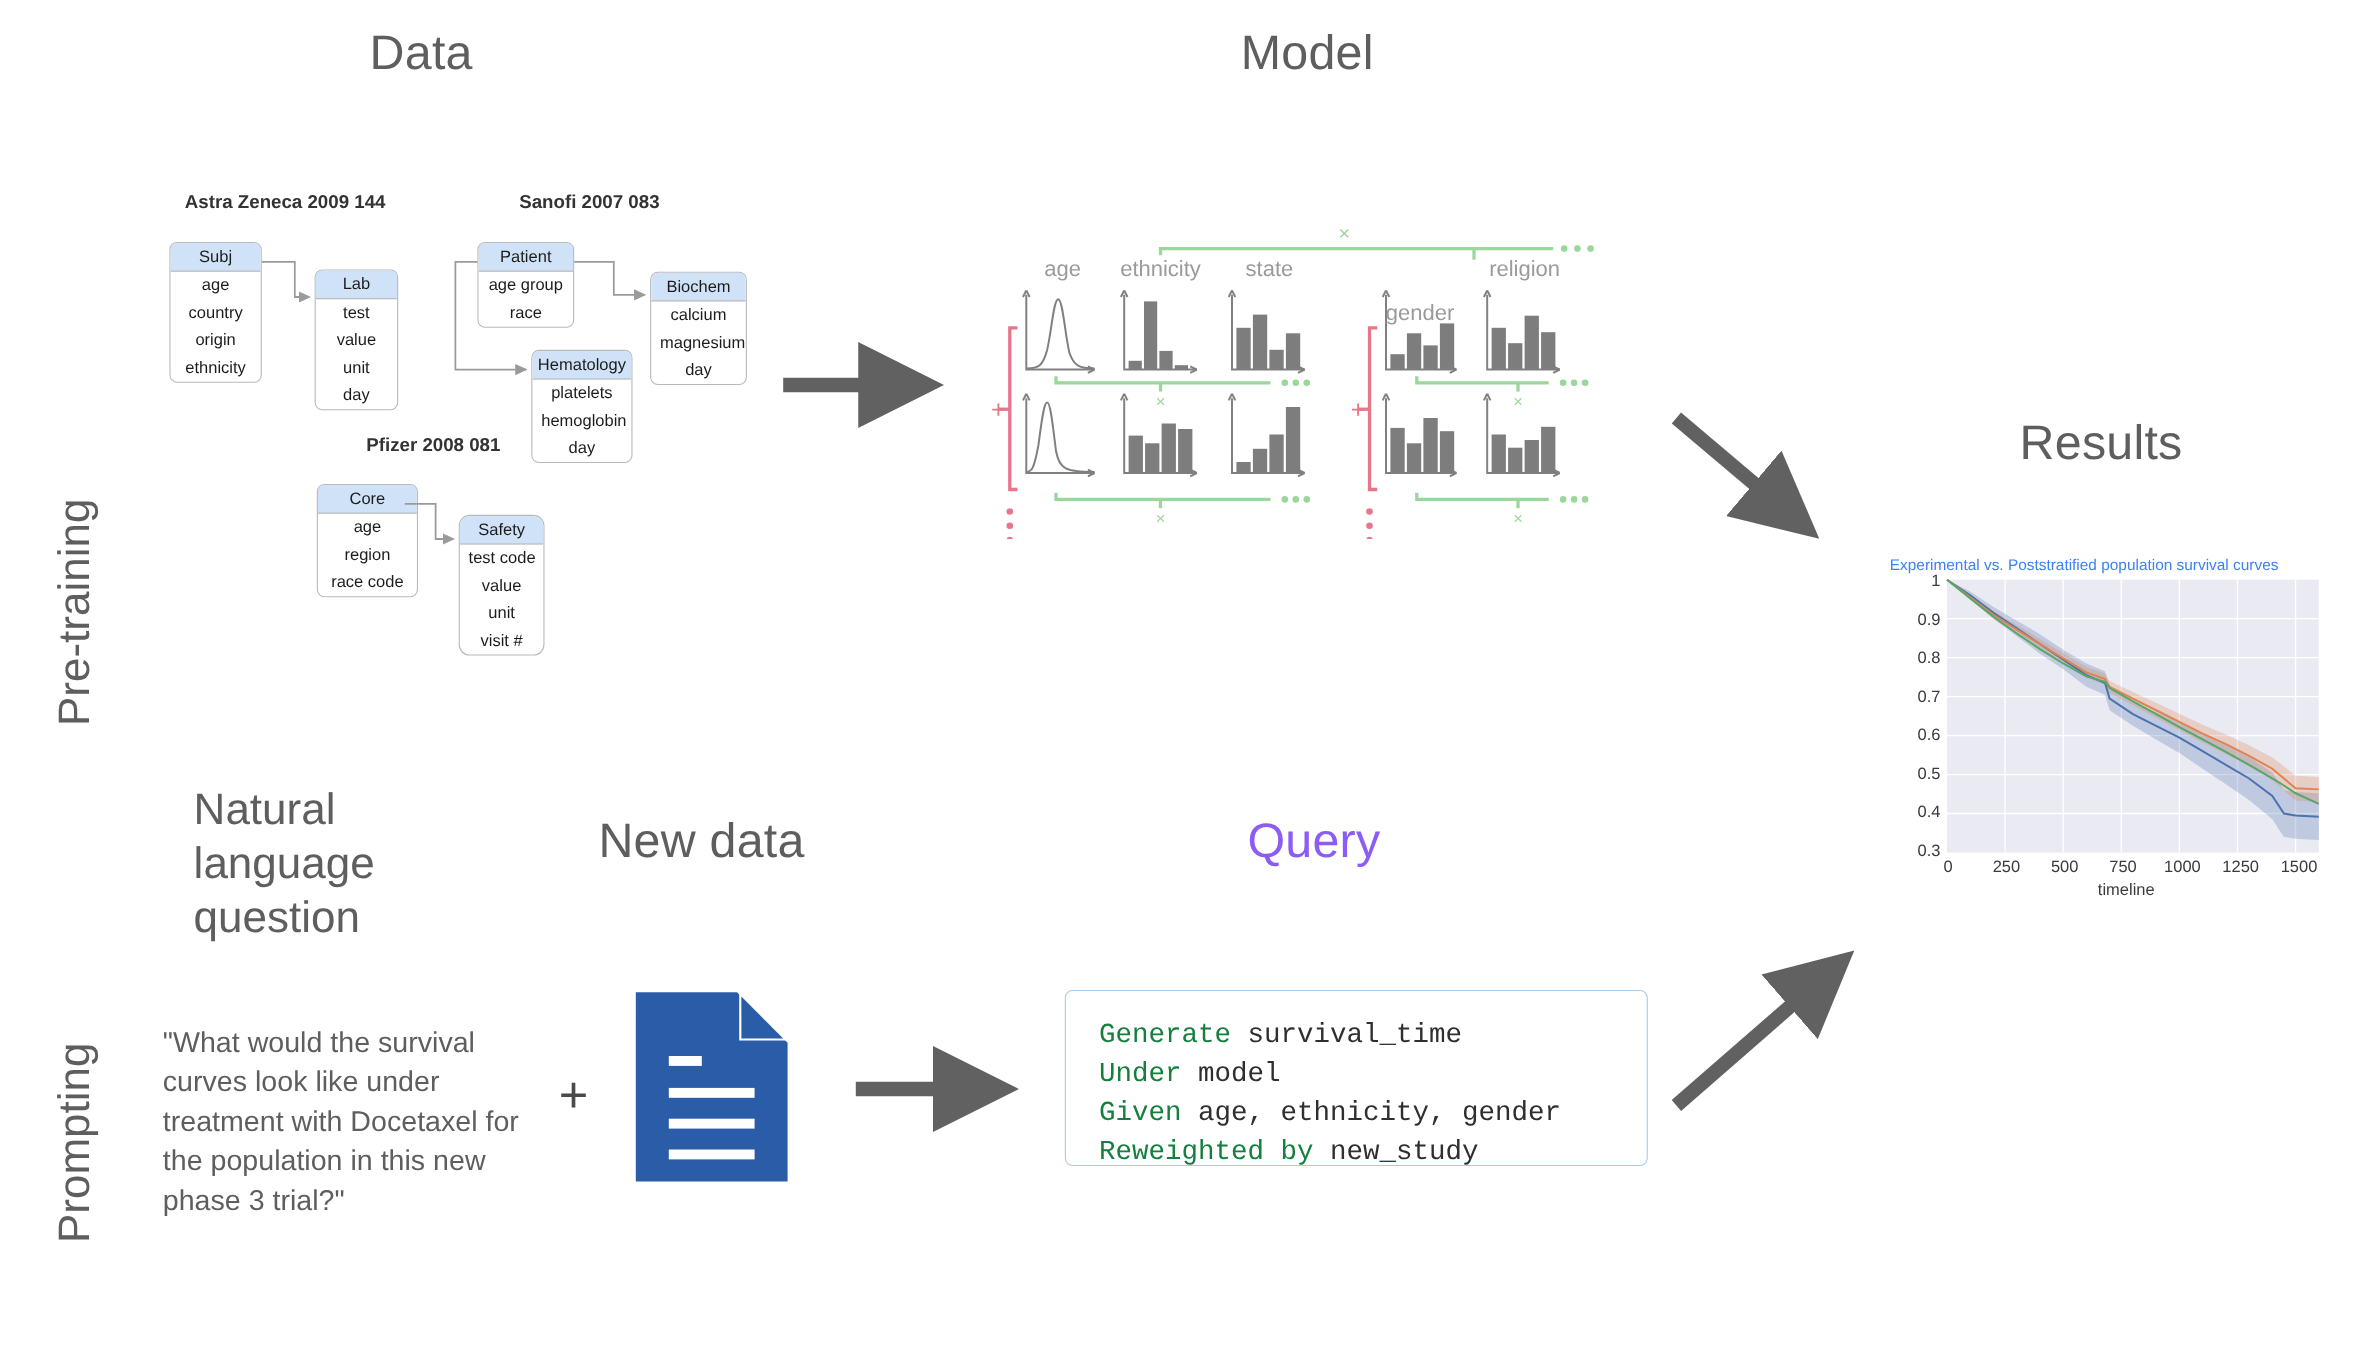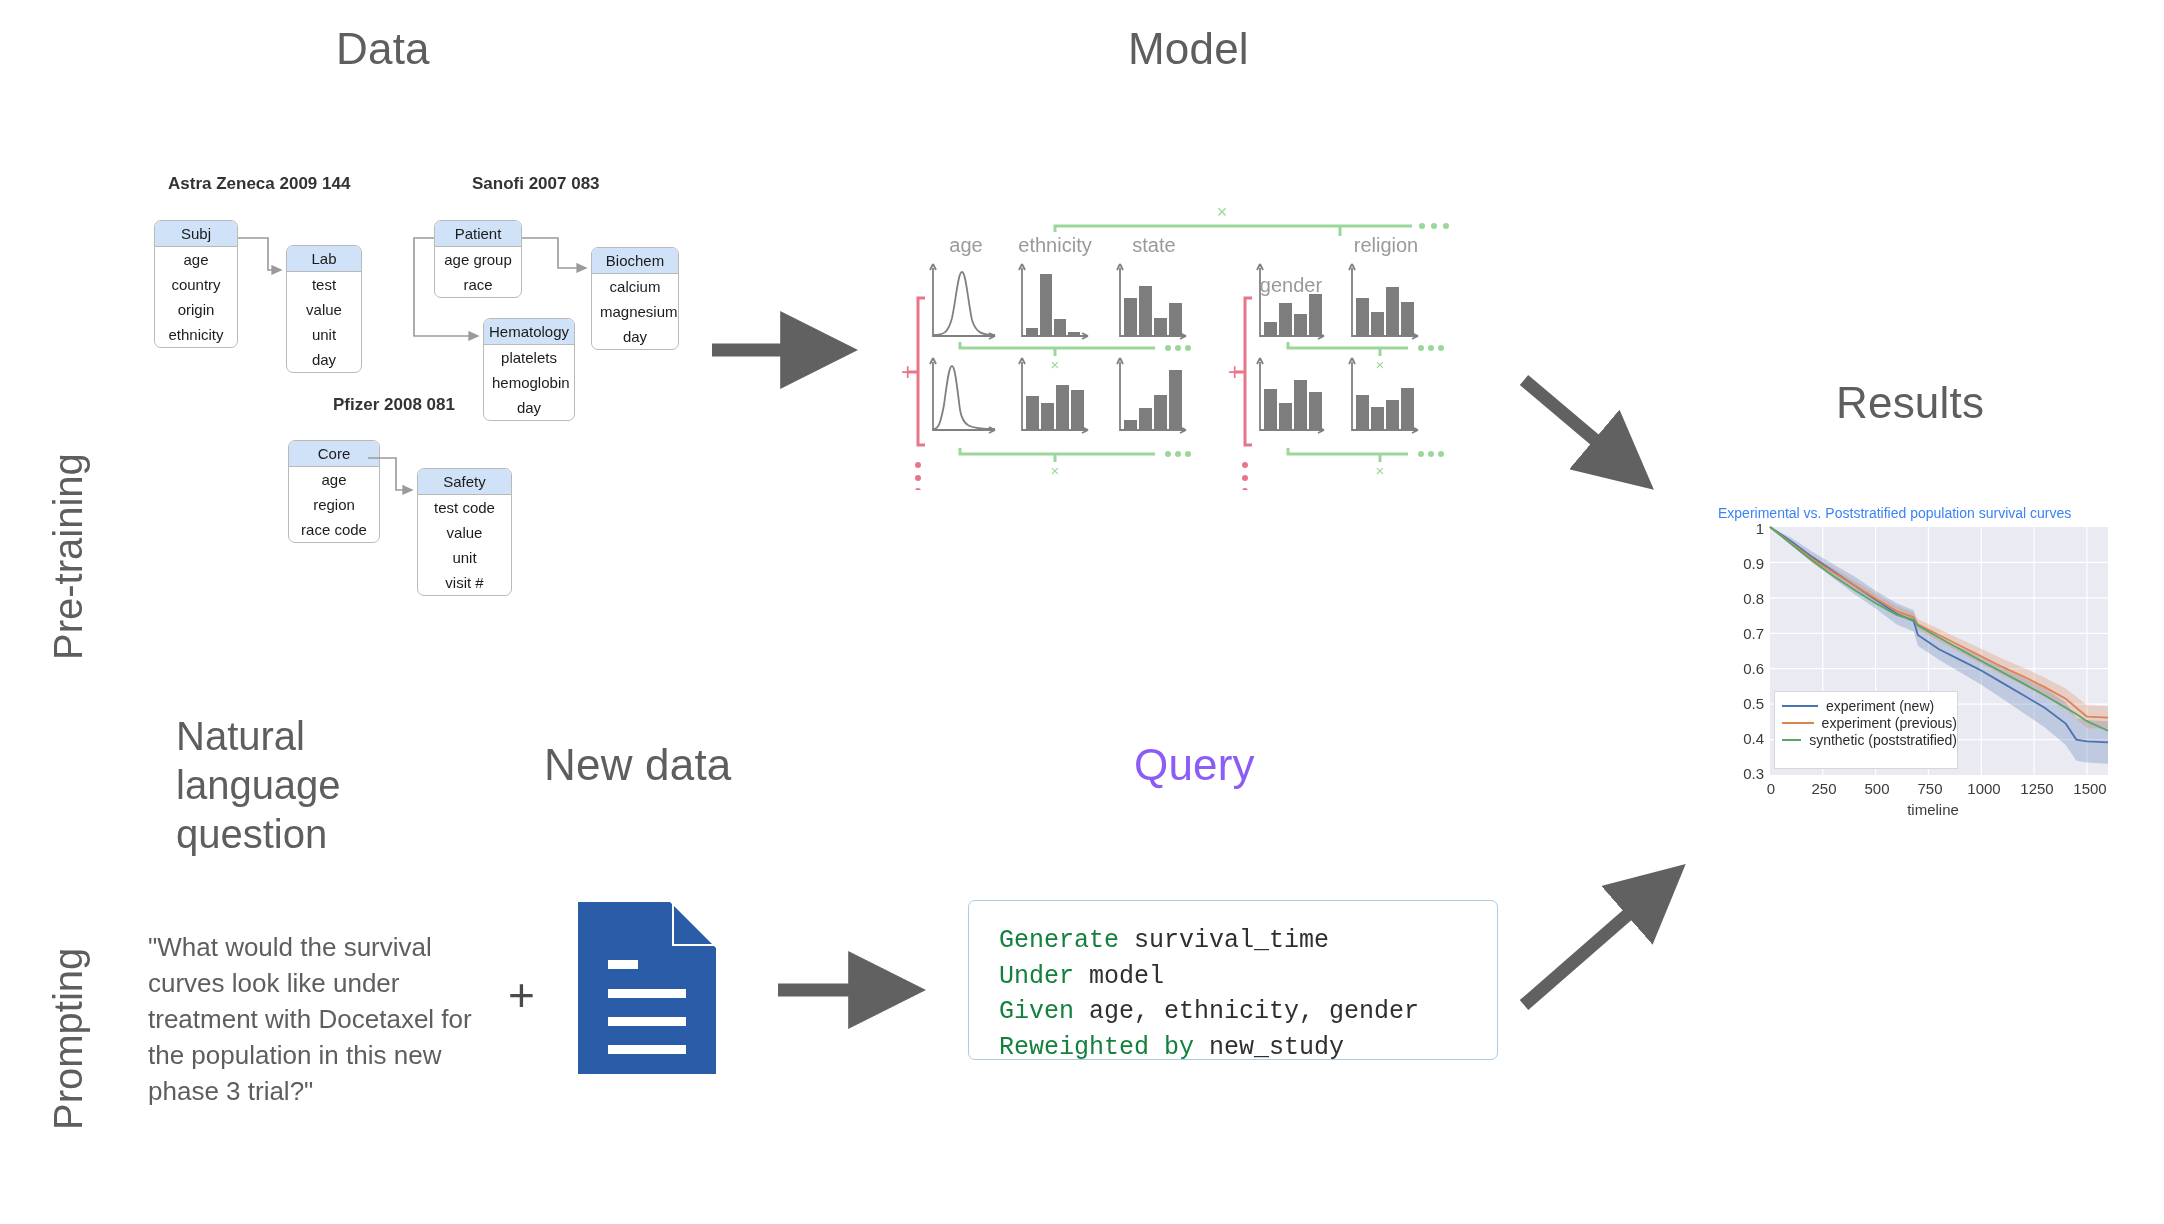--- a/index.html
+++ b/index.html
@@ -104,21 +104,21 @@
 
 <div class="abs study-title" style="left:333px;top:395px;">Pfizer 2008 081</div>
 
 <div class="tbl" style="left:288px;top:440px;width:92px;">
   <div class="hd">Core</div>
   <div class="fd">age</div>
   <div class="fd">region</div>
   <div class="fd">race code</div>
 </div>
 
-<div class="tbl" style="left:417px;top:468px;width:95px;">
+<div class="tbl" style="left:417px;top:468px;width:78px;border-radius:10px;">
   <div class="hd">Safety</div>
   <div class="fd">test code</div>
   <div class="fd">value</div>
   <div class="fd">unit</div>
   <div class="fd">visit #</div>
 </div>
 
 <svg class="lines" width="2164" height="1224">
   <defs>
     <marker id="ah" markerWidth="7" markerHeight="7" refX="6" refY="3.2" orient="auto">
@@ -362,27 +362,13 @@
   <div class="tickx" style="left:89px;top:275px;width:34px;">250</div>
   <div class="tickx" style="left:142px;top:275px;width:34px;">500</div>
   <div class="tickx" style="left:195px;top:275px;width:34px;">750</div>
   <div class="tickx" style="left:246px;top:275px;width:40px;">1000</div>
   <div class="tickx" style="left:299px;top:275px;width:40px;">1250</div>
   <div class="tickx" style="left:352px;top:275px;width:40px;">1500</div>
 
   <div class="axlabel" style="left:150px;top:296px;width:130px;">timeline</div>
 
   
-  <div class="legendbox" style="left:56px;top:186px;width:182px;height:66px;padding:5px 0;">
-    <div class="legrow">
-      <span class="legline" style="border-top-color:#4c72b0;"></span>
-      <span class="legtxt">experiment (new)</span>
-    </div>
-    <div class="legrow">
-      <span class="legline" style="border-top-color:#dd8452;"></span>
-      <span class="legtxt">experiment (previous)</span>
-    </div>
-    <div class="legrow">
-      <span class="legline" style="border-top-color:#55a868;"></span>
-      <span class="legtxt">synthetic (poststratified)</span>
-    </div>
-  </div>
 </div>
 
 </body></html>

